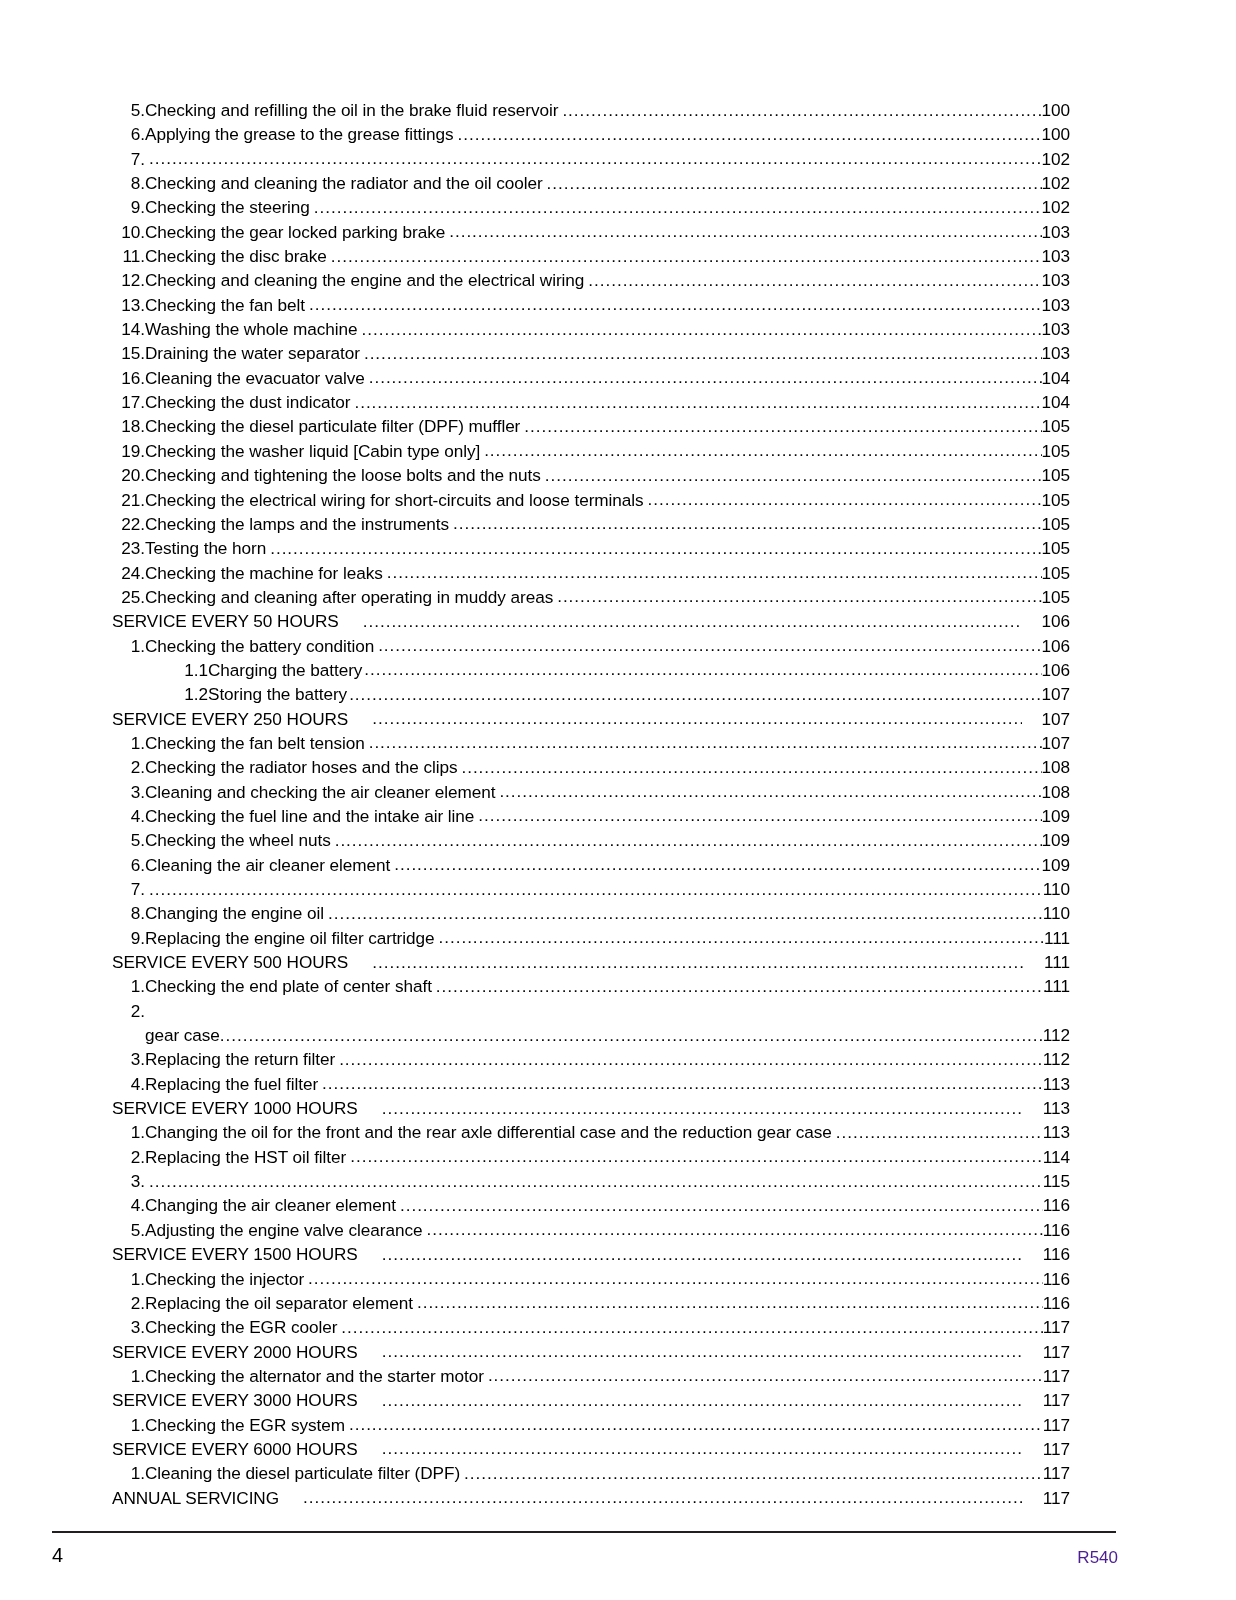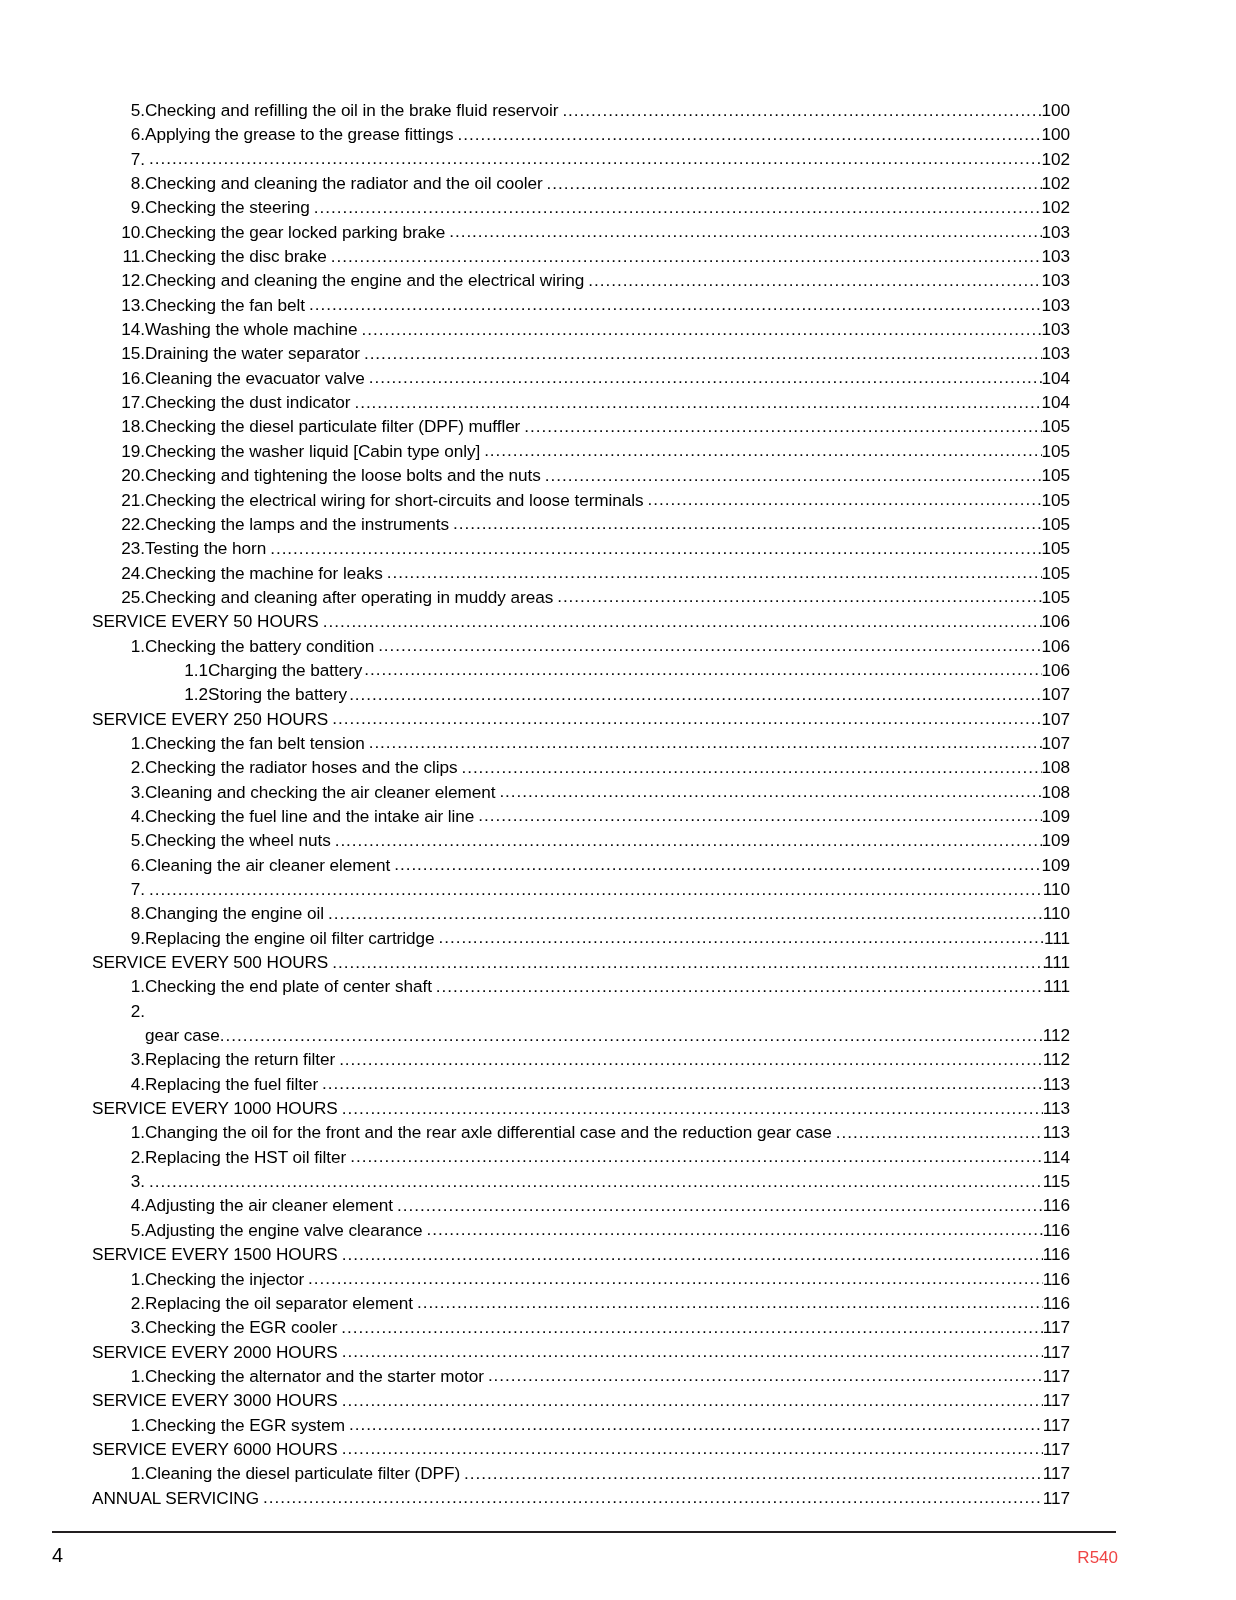--- a/index.html
+++ b/index.html
@@ -68,21 +68,21 @@
     content: "....................................................................................................................................................................................................";
   }
 
   .pg {
     flex: 0 0 auto;
     text-align: center;
     white-space: pre;
   }
 
   
-  .lvl-head   { padding-left: 0px;  }
+  .lvl-head   { padding-left: 0px; gap: 20px;  }
   .lvl-head .num   { width: 0px; }
   .lvl-head .leader { margin-left: 4px; }
 
   .lvl-1      { padding-left: 23px; }
   .lvl-1 .num { width: 30px; }
   .lvl-1 .leader { margin-left: 4px; }
 
   .lvl-2      { padding-left: 58px; }
   .lvl-2 .num { width: 30px; margin-left: 28px; }
   .lvl-2 .leader { margin-left: 2px; }
@@ -127,21 +127,21 @@
     font-size: 20px;
     line-height: 26px;
     color: #000;
   }
   #footer-code {
     position: absolute;
     right: 118px;
     top: 1546px;
     font-size: 17px;
     line-height: 24px;
-    color: #ef4444;
+    color: #4c1d95;
     text-align: right;
   }
 </style>
 </head>
 <body>
 
 <div id="page">
 
   <div id="toc">
       <div class="toc-line lvl-1">
@@ -404,21 +404,21 @@
         <span class="leader"></span>
         <span class="pg">114</span>
       </div>
       <div class="toc-line lvl-1">
         <span class="num">3.</span> 
         <span class="leader"></span>
         <span class="pg">115</span>
       </div>
       <div class="toc-line lvl-1">
         <span class="num">4.</span> 
-        <span class="label">Adjusting the air cleaner element</span>
+        <span class="label">Changing the air cleaner element</span>
         <span class="leader"></span>
         <span class="pg">116</span>
       </div>
       <div class="toc-line lvl-1">
         <span class="num">5.</span> 
         <span class="label">Adjusting the engine valve clearance</span>
         <span class="leader"></span>
         <span class="pg">116</span>
       </div>
       <div class="toc-line lvl-head">

